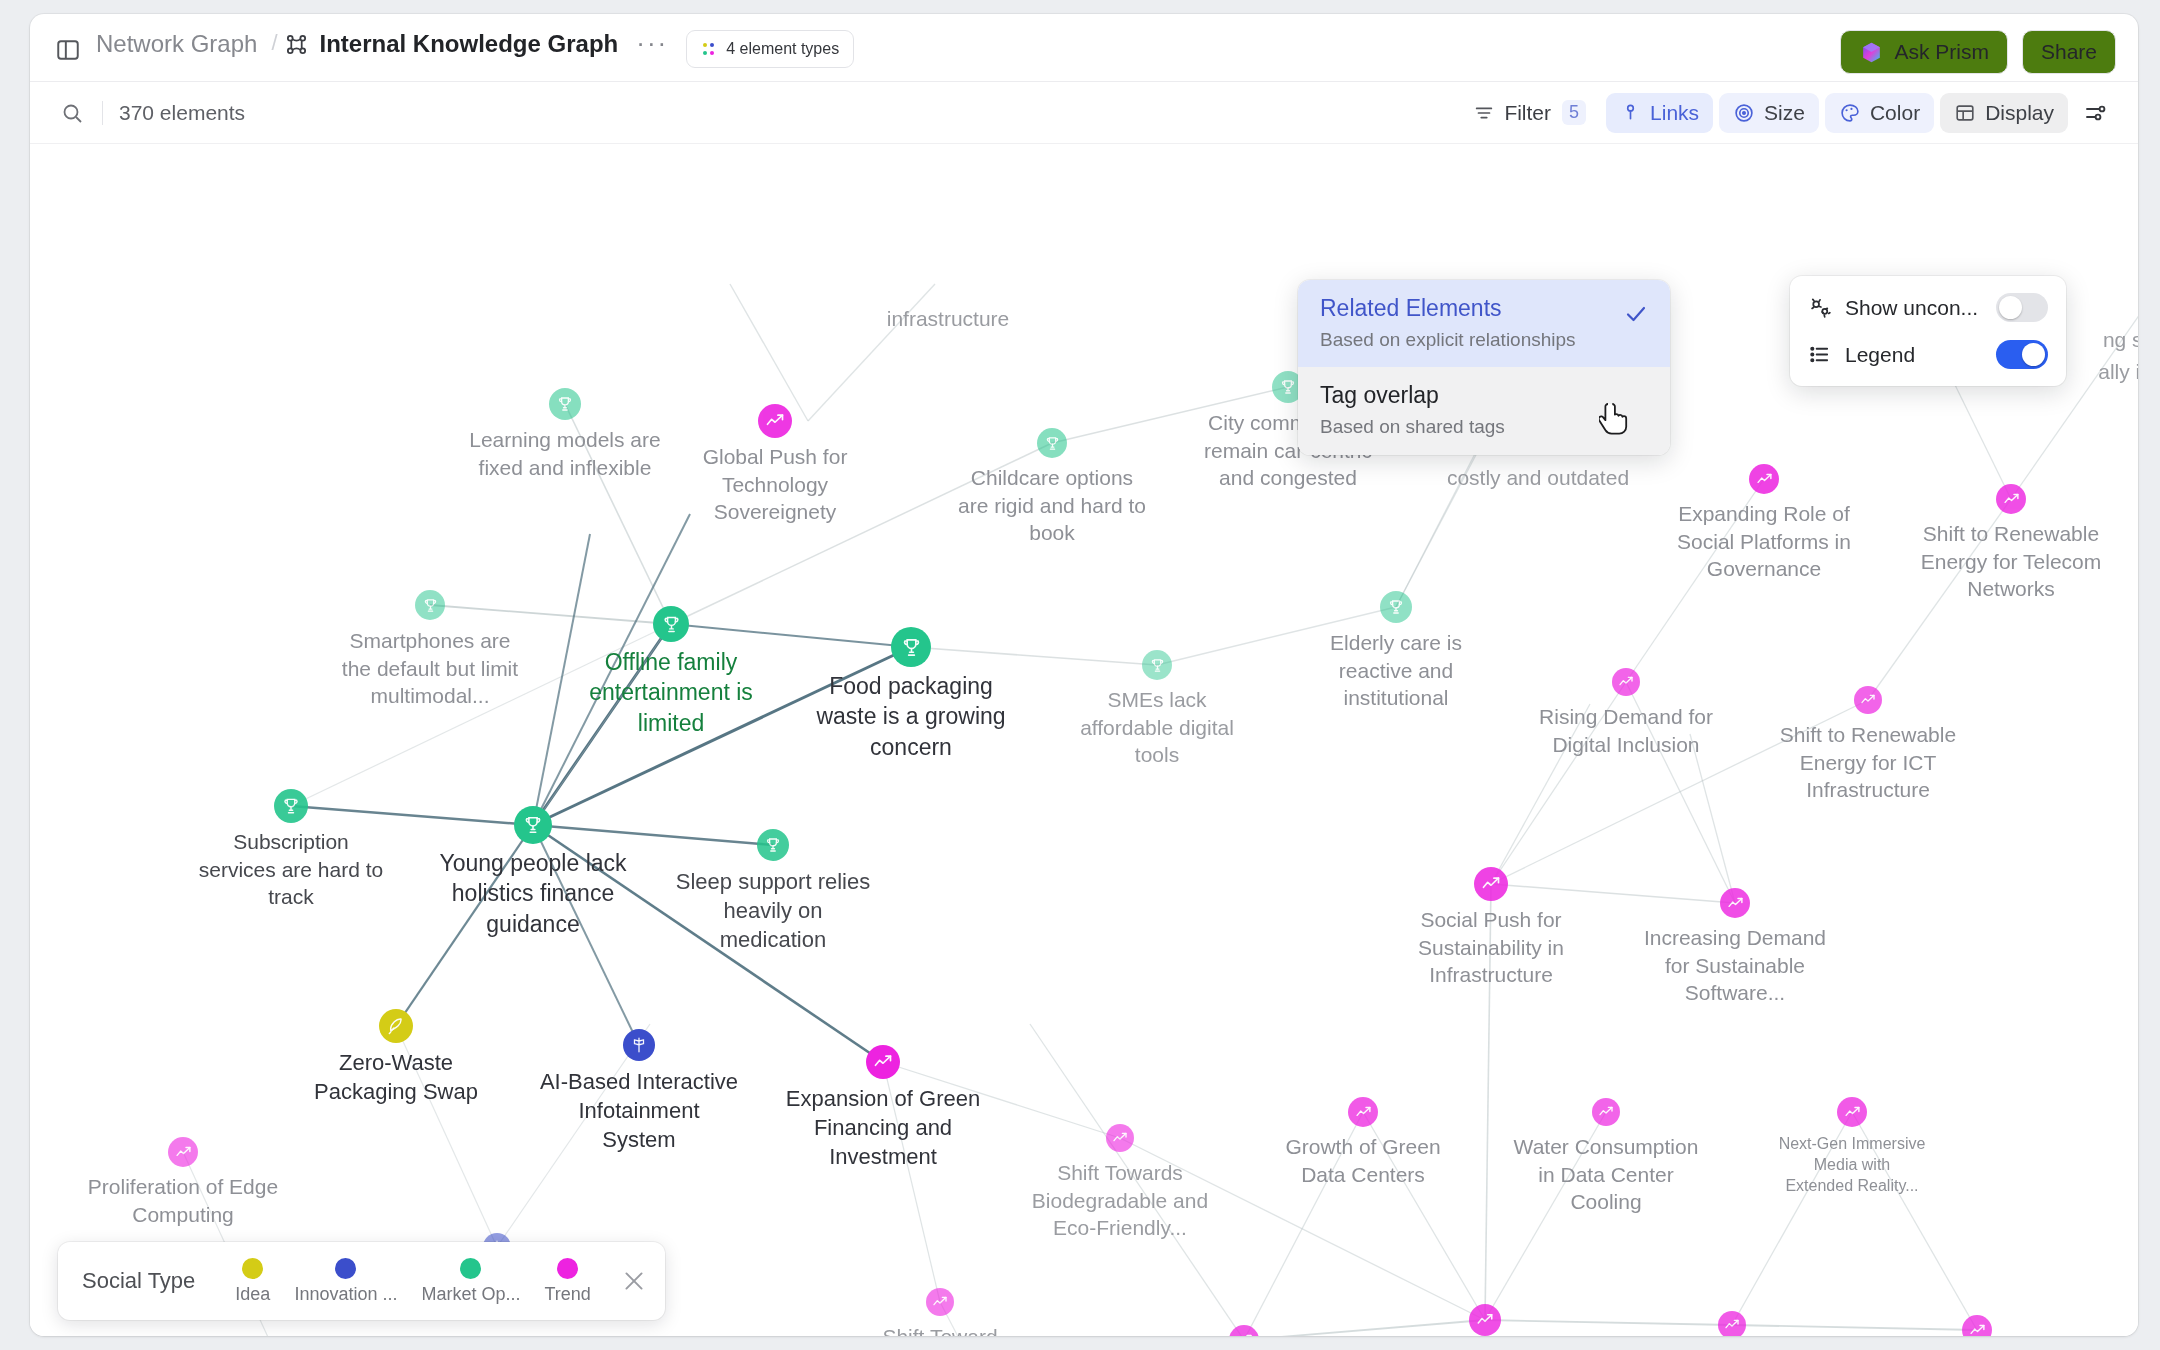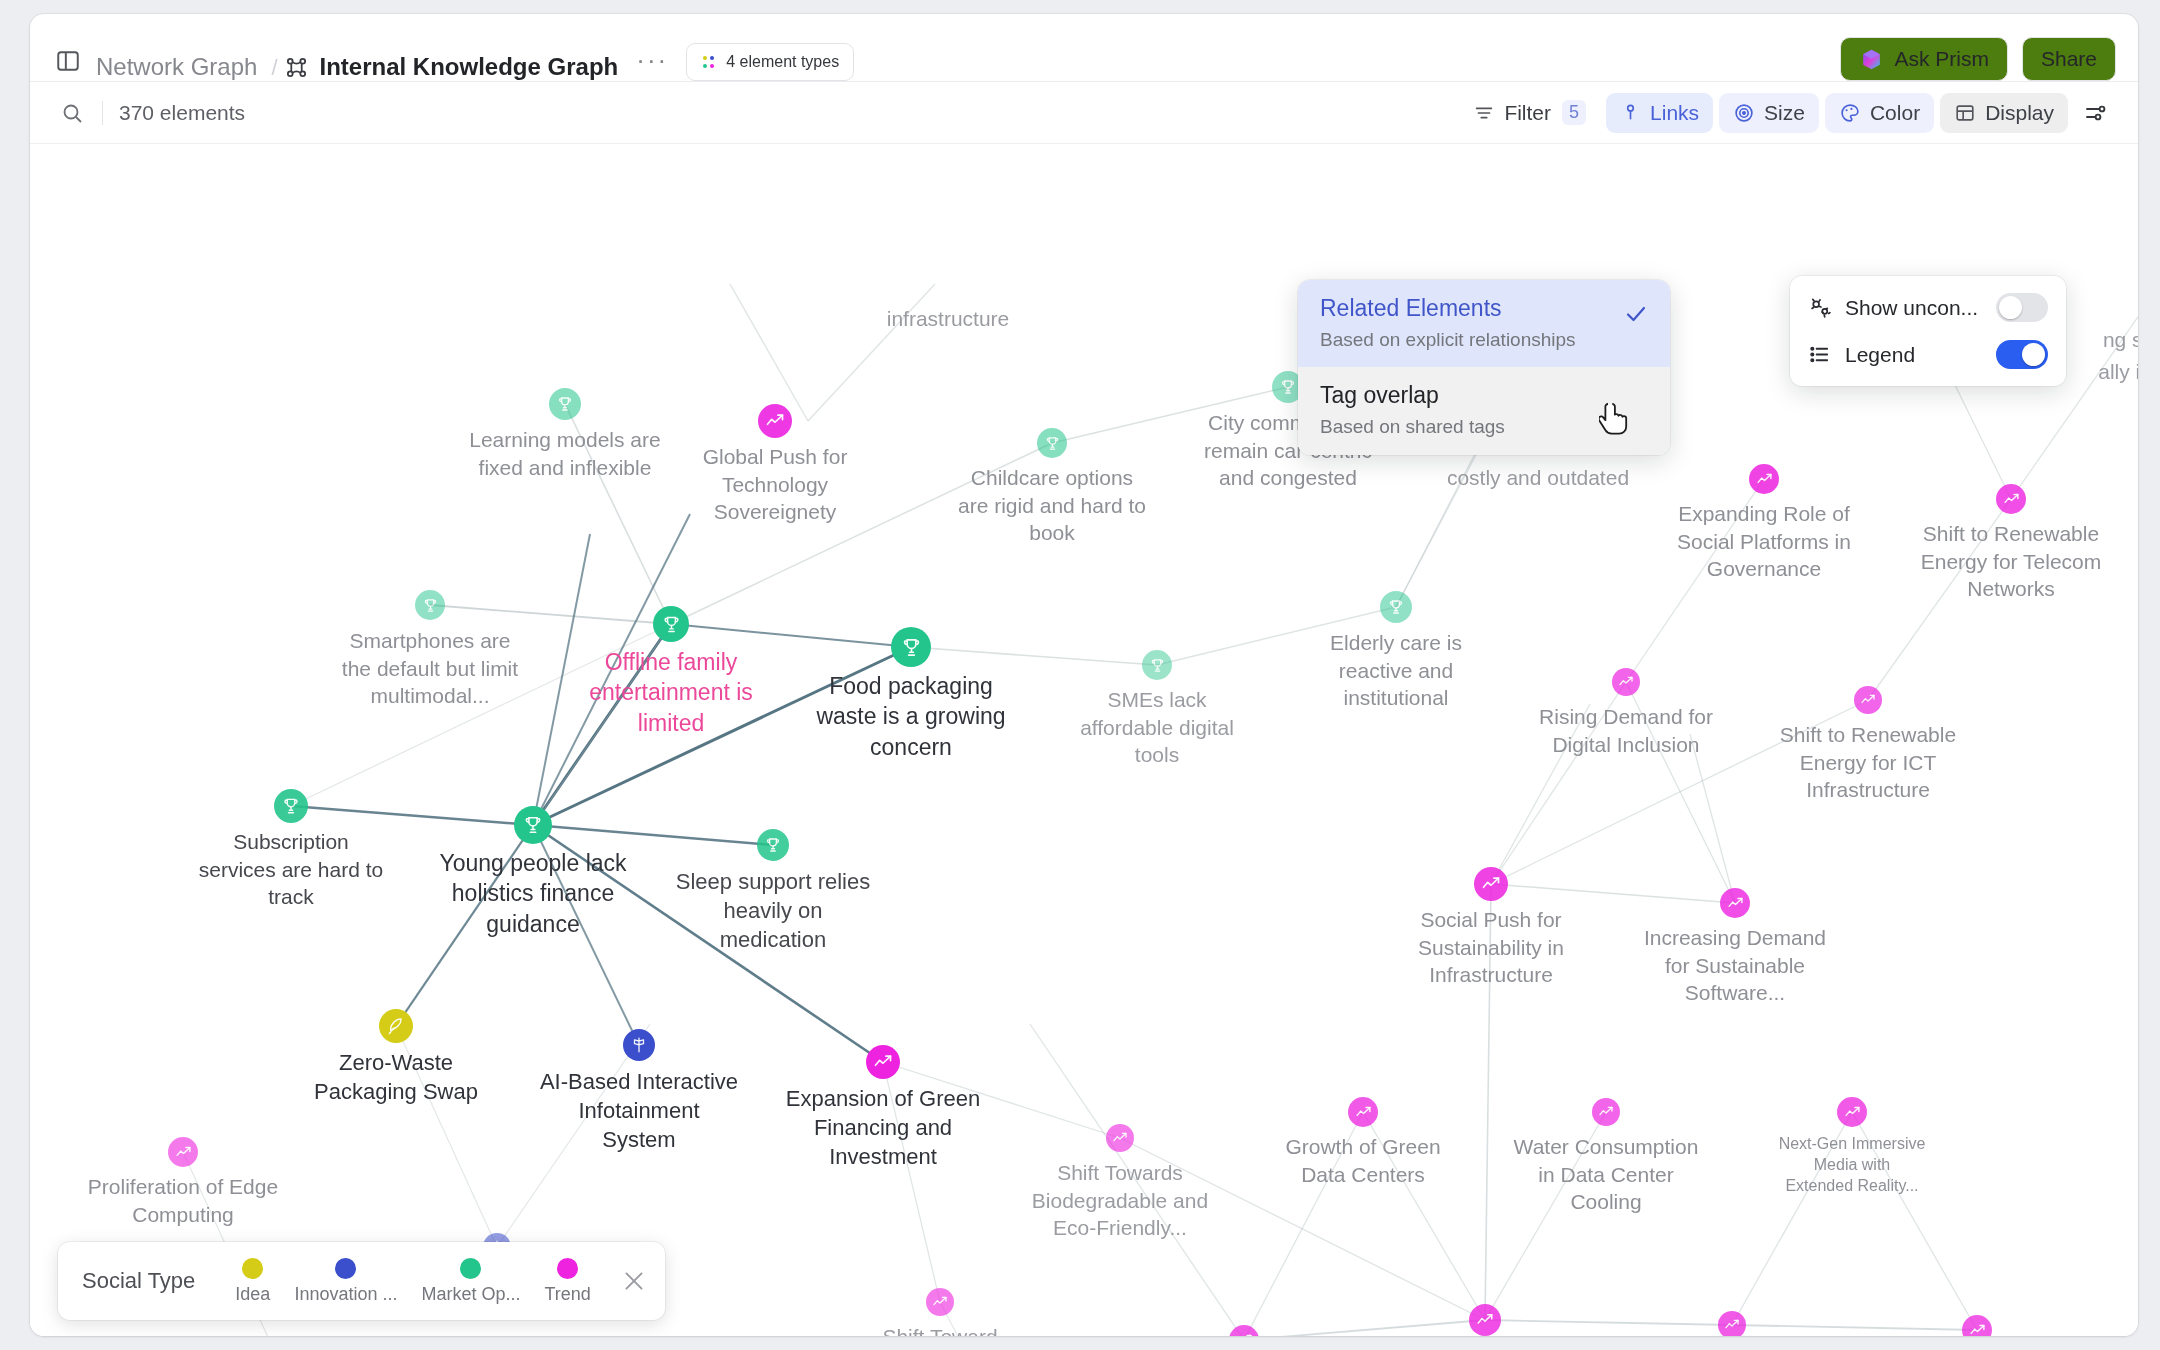--- a/index.html
+++ b/index.html
@@ -17,22 +17,22 @@
     border-radius: 14px;
     box-shadow: 0 1px 3px rgba(0,0,0,.10), 0 0 0 1px rgba(0,0,0,.045);
     overflow: hidden;
   }
 
   
   .topbar {
     position: relative;
     height: 68px;
     display: flex;
-    align-items: flex-end;
-    padding: 4px 22px 0 18px;
+    align-items: flex-start;
+    padding: 16px 22px 0 18px;
     border-bottom: 1px solid #ececef;
   }
   .icon-btn {
     width: 40px; height: 40px;
     display: flex; align-items: center; justify-content: center;
     border-radius: 8px; cursor: pointer; color: #55575c;
   }
   .crumb {
     font-size: 24px; color: #86888e; padding: 0 8px;
     cursor: pointer; white-space: nowrap;
@@ -436,21 +436,21 @@
         <div class="node" style="left: 641px; top: 480px;">
           <div class="dot" style="height: 36px; width: 36px; background: rgb(36, 197, 140); opacity: 1;">
             <span style="width: 21px; height: 21px; display: flex; opacity: 0.95;">
               <svg viewBox="0 0 24 24" fill="none" stroke="#fff" stroke-width="1.7" stroke-linecap="round" width="100%" height="100%">
                 <path d="M7.5 4h9v4.5a4.5 4.5 0 0 1-9 0z"></path>
                 <path d="M7.5 5.2H5.2a2.3 2.3 0 0 0 2.3 3.6M16.5 5.2h2.3a2.3 2.3 0 0 1-2.3 3.6"></path>
                 <path d="M12 13v4M9 20h6M10 17h4"></path>
               </svg>
             </span>
           </div>
-          <div class="nlabel" style="top: 41px; font-size: 23px; color: #ec4899; width: 230px;">Offline family
+          <div class="nlabel" style="top: 41px; font-size: 23px; color: #15803d; width: 230px;">Offline family
 entertainment is
 limited</div>
         </div>
         <div class="node" style="left: 881px; top: 503px;">
           <div class="dot" style="height: 40px; width: 40px; background: rgb(36, 197, 140); opacity: 1;">
             <span style="width: 23px; height: 23px; display: flex; opacity: 0.95;">
               <svg viewBox="0 0 24 24" fill="none" stroke="#fff" stroke-width="1.7" stroke-linecap="round" width="100%" height="100%">
                 <path d="M7.5 4h9v4.5a4.5 4.5 0 0 1-9 0z"></path>
                 <path d="M7.5 5.2H5.2a2.3 2.3 0 0 0 2.3 3.6M16.5 5.2h2.3a2.3 2.3 0 0 1-2.3 3.6"></path>
                 <path d="M12 13v4M9 20h6M10 17h4"></path>

